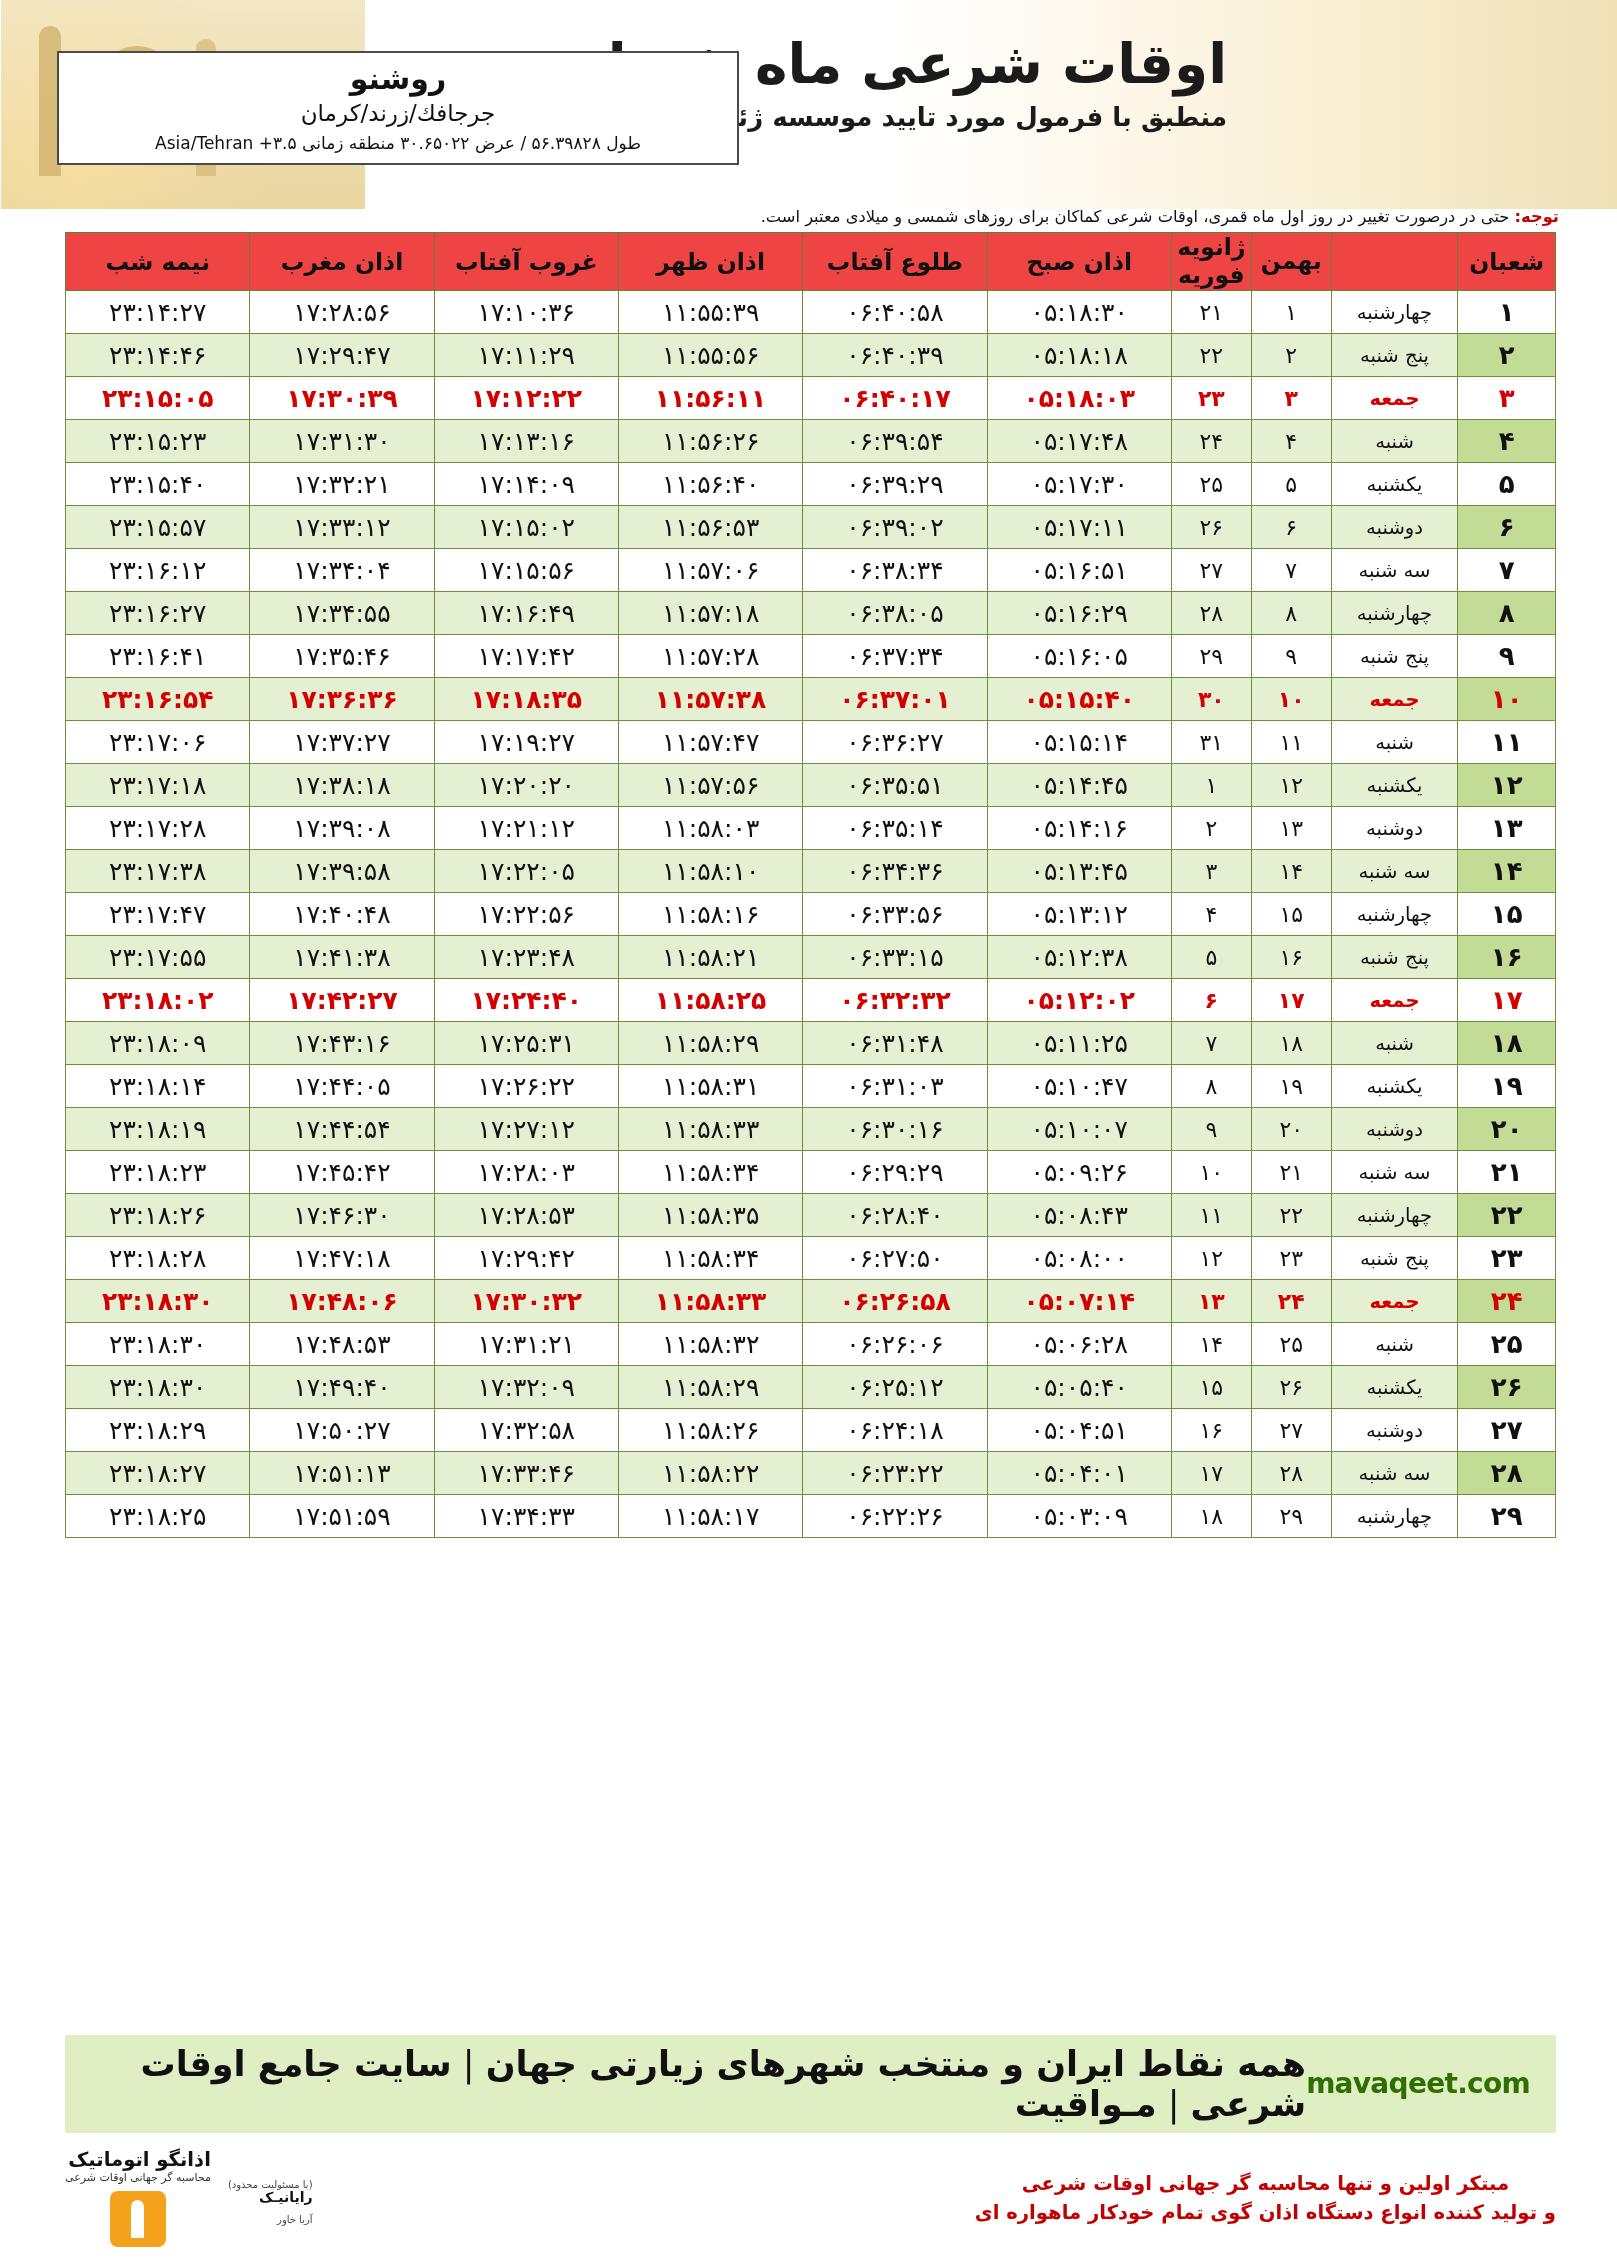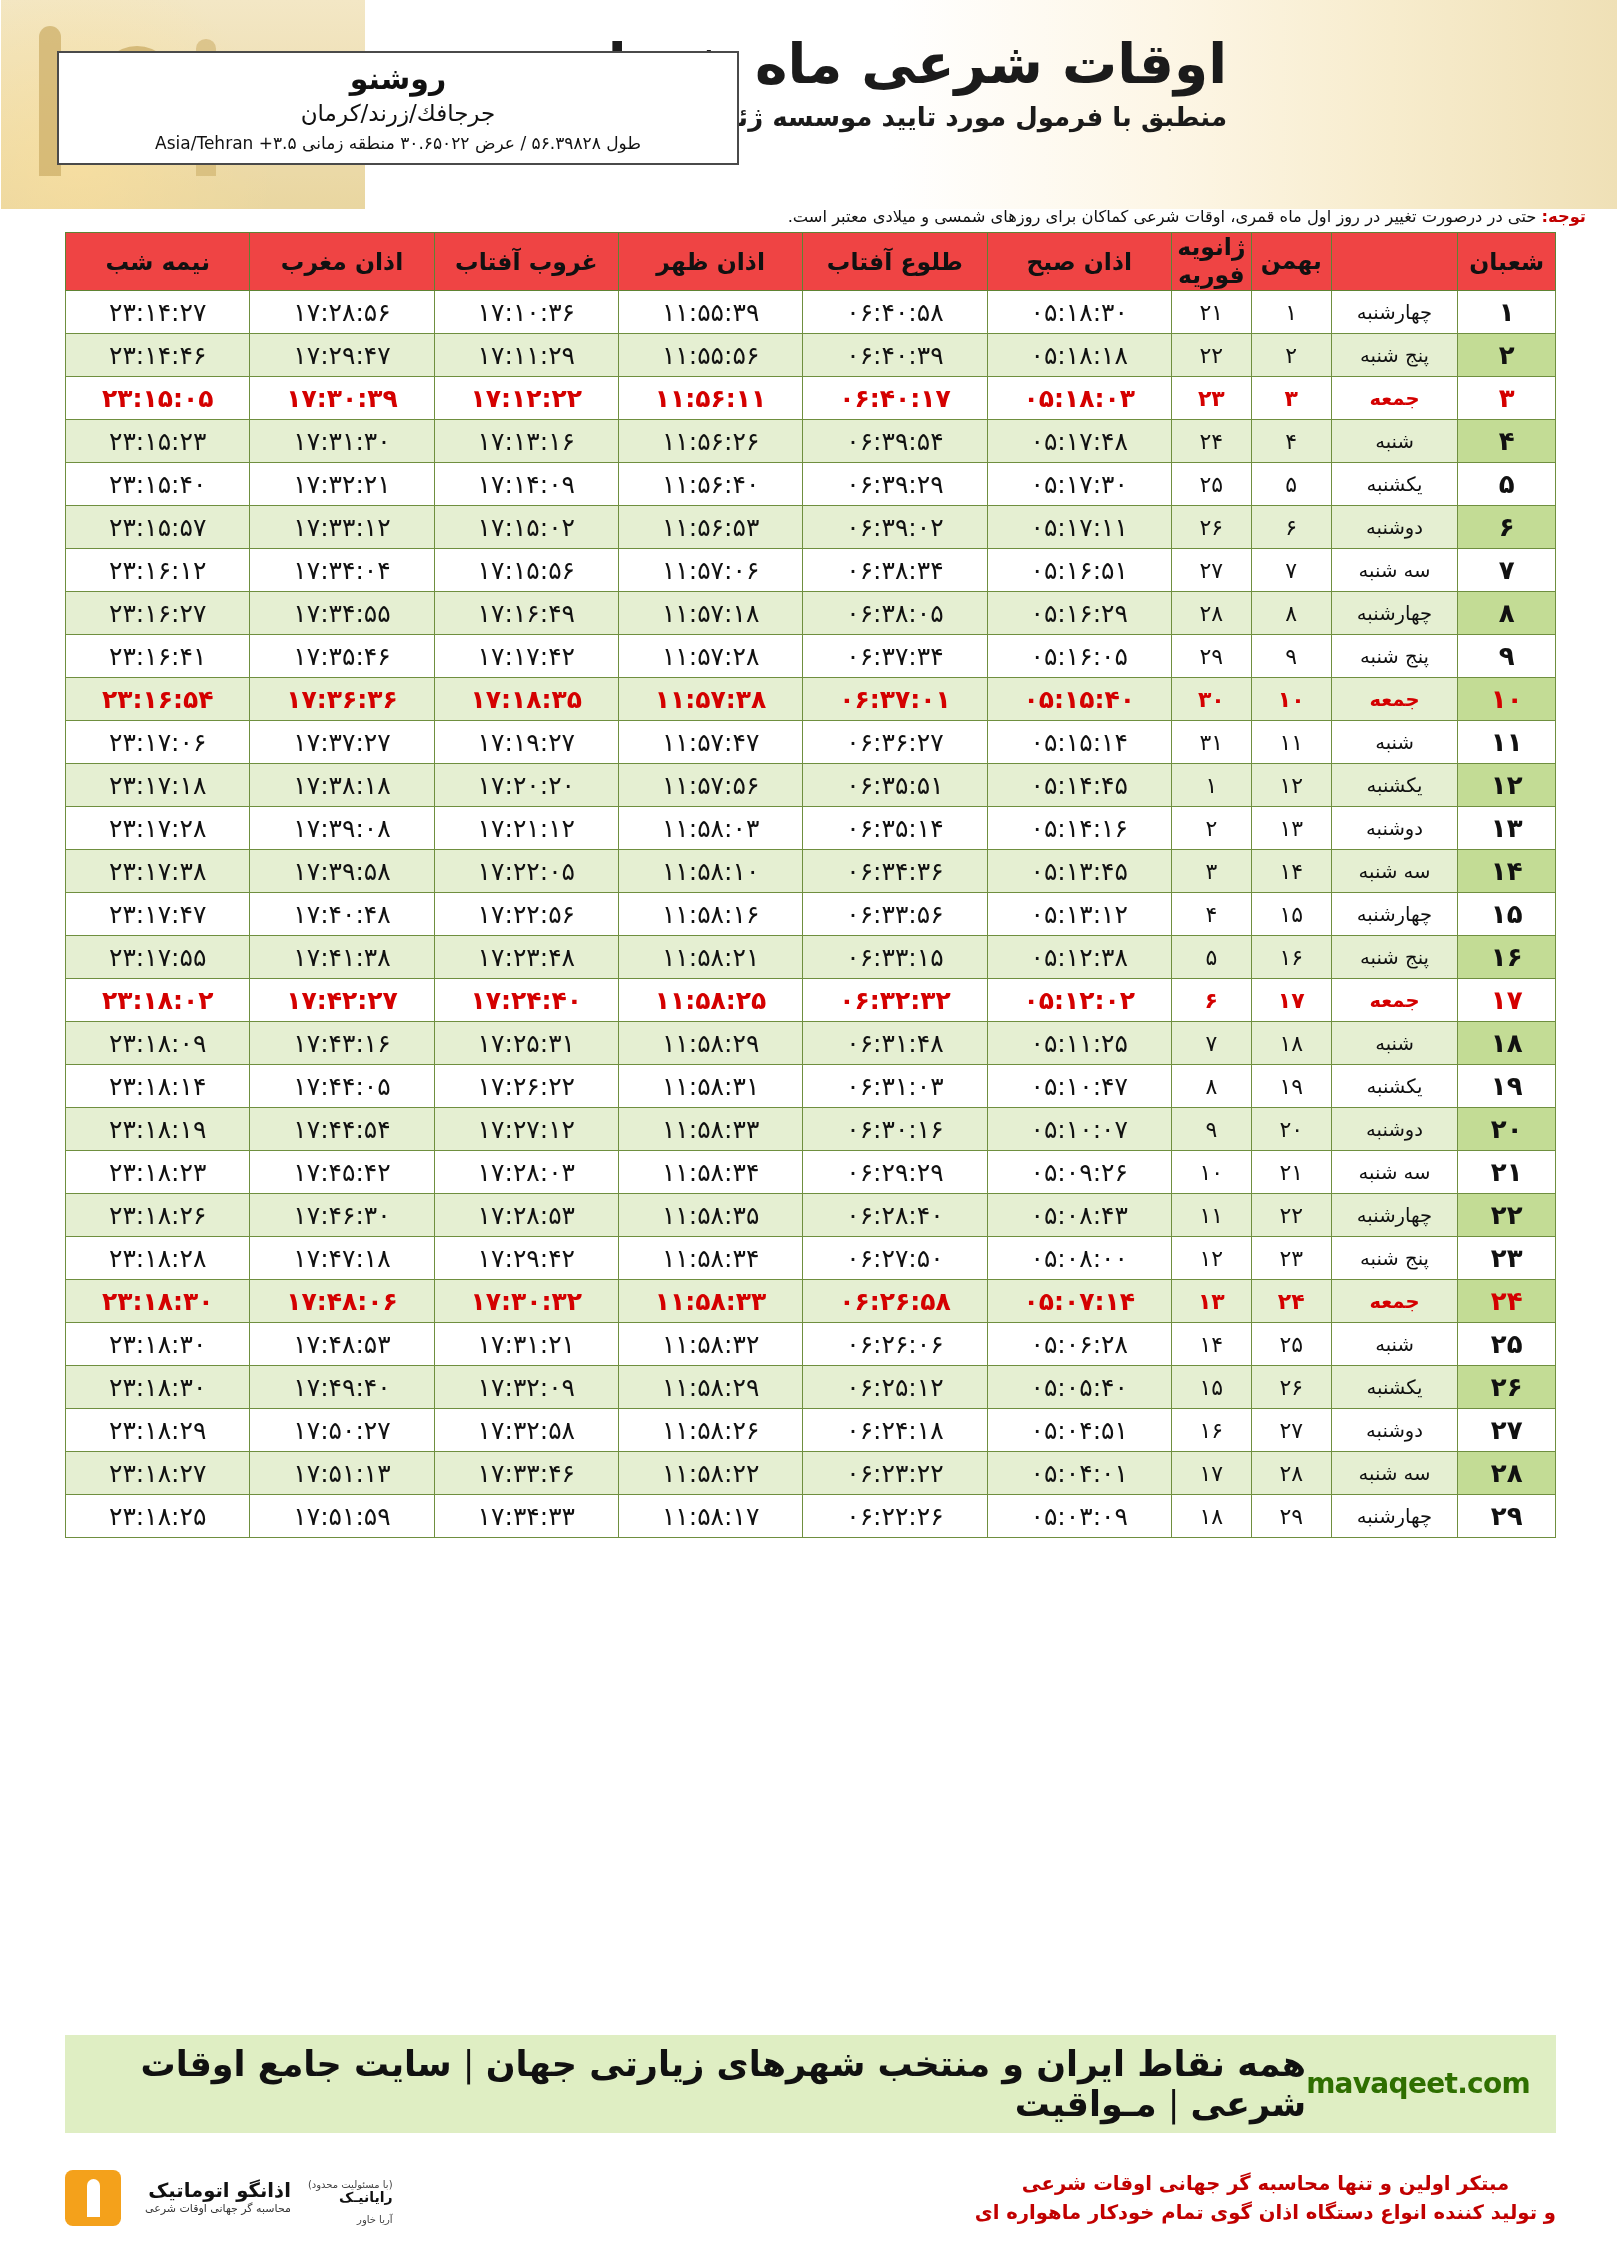--- a/index.html
+++ b/index.html
@@ -112,21 +112,21 @@
     direction: rtl;
   }
 
   
   .note-line {
     position: absolute;
     top: 207px;
     right: 0;
     width: 1618px;
     text-align: right;
-    padding-right: 32px;
+    padding-right: 59px;
     box-sizing: border-box;
     font-size: 16.3px;
     color: #111;
   }
   .note-line .note-key {
     color: #c20000;
     font-weight: bold;
   }
 
   
@@ -229,21 +229,22 @@
     direction: rtl;
   }
   .foot-logos {
     display: flex;
     align-items: center;
     gap: 17px;
   }
   .logo-azangoo {
     display: flex;
     align-items: center;
-    gap: 24px;
+    gap: 6px;
+    flex-direction: column;
   }
   .logo-mark {
     width: 56px; height: 56px;
     background: #f4a11b;
     border-radius: 7.8px;
     position: relative;
   }
   .logo-mark::after {
     content: "";
     position: absolute;

